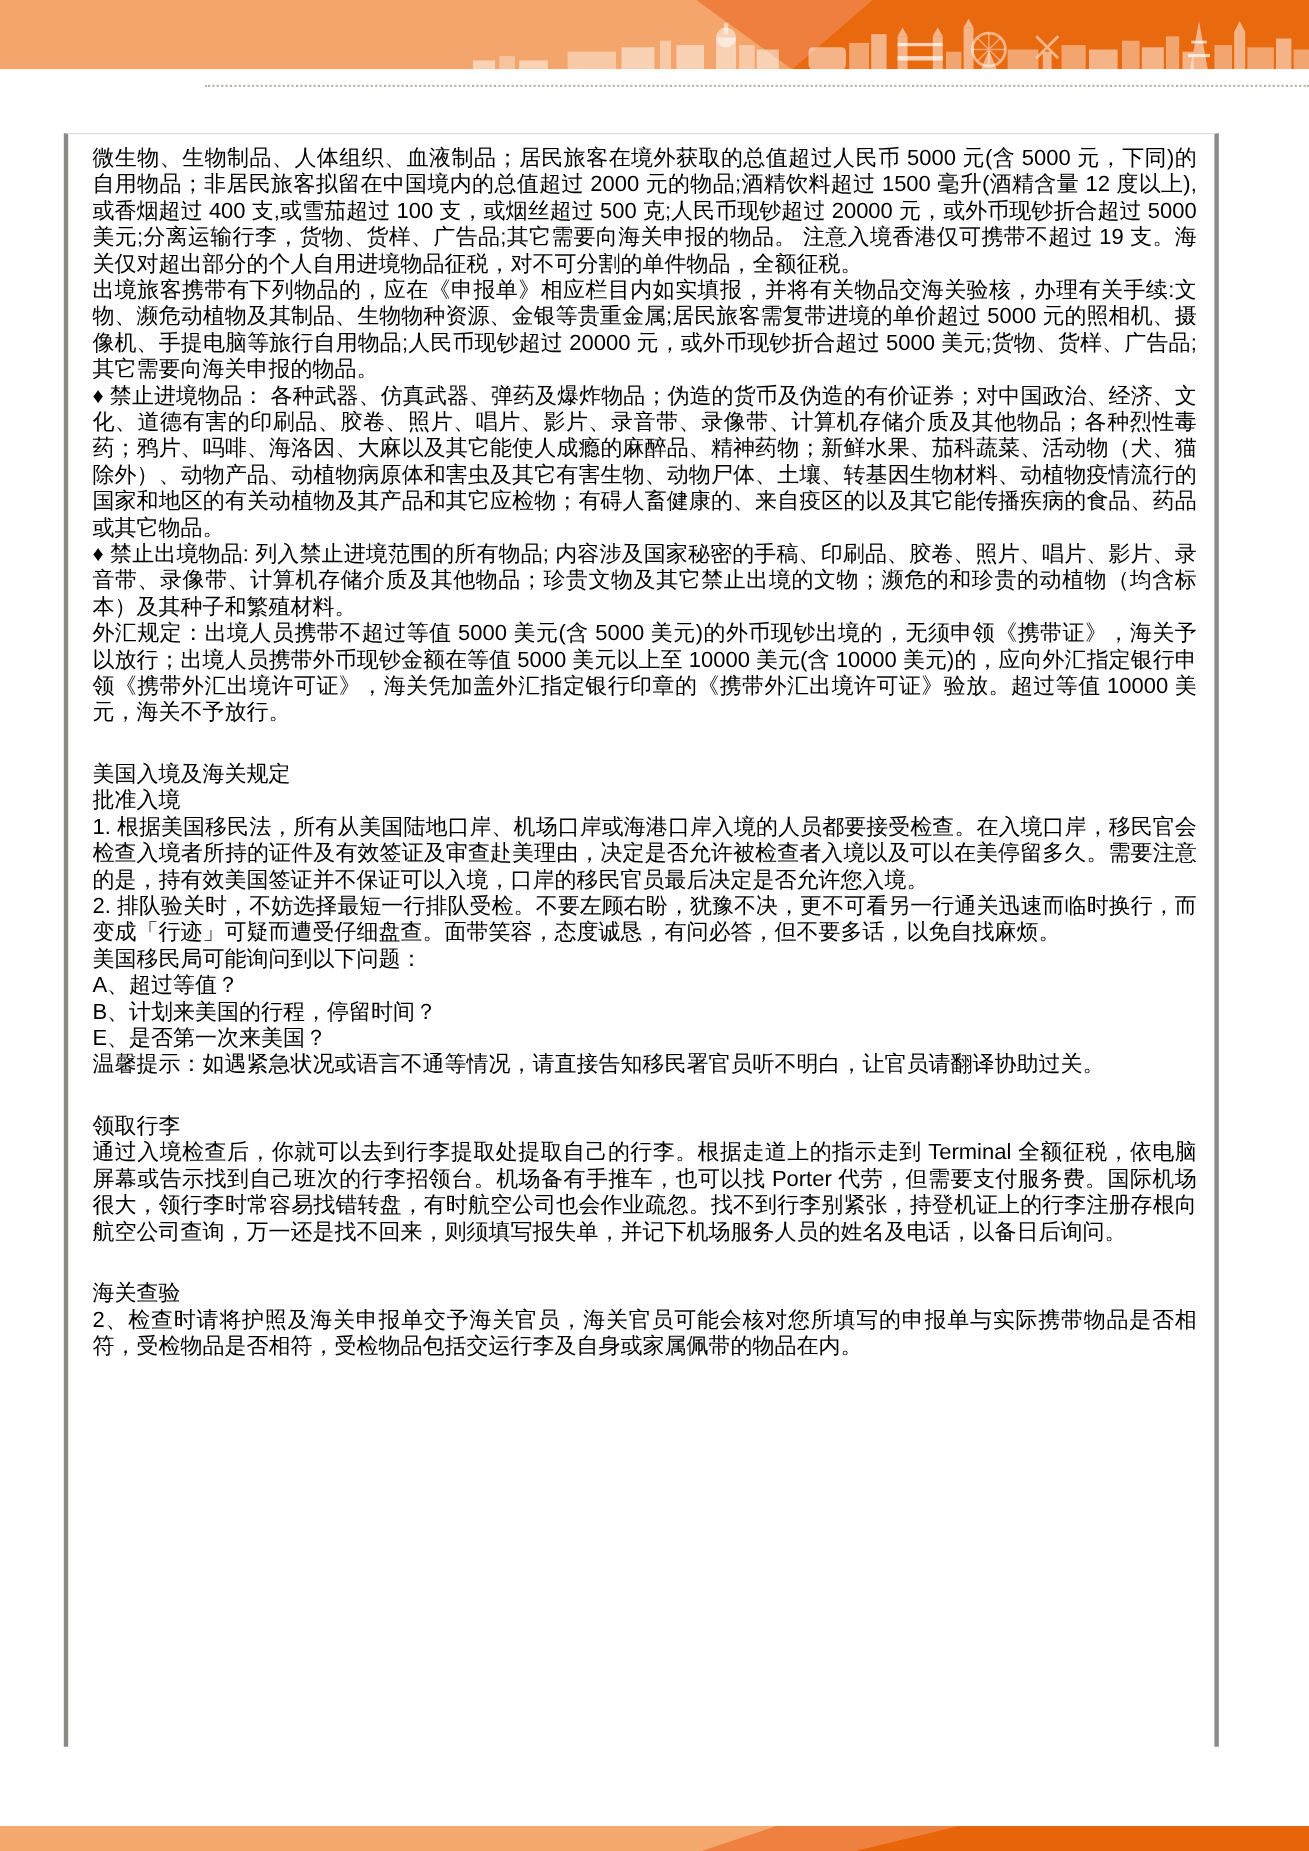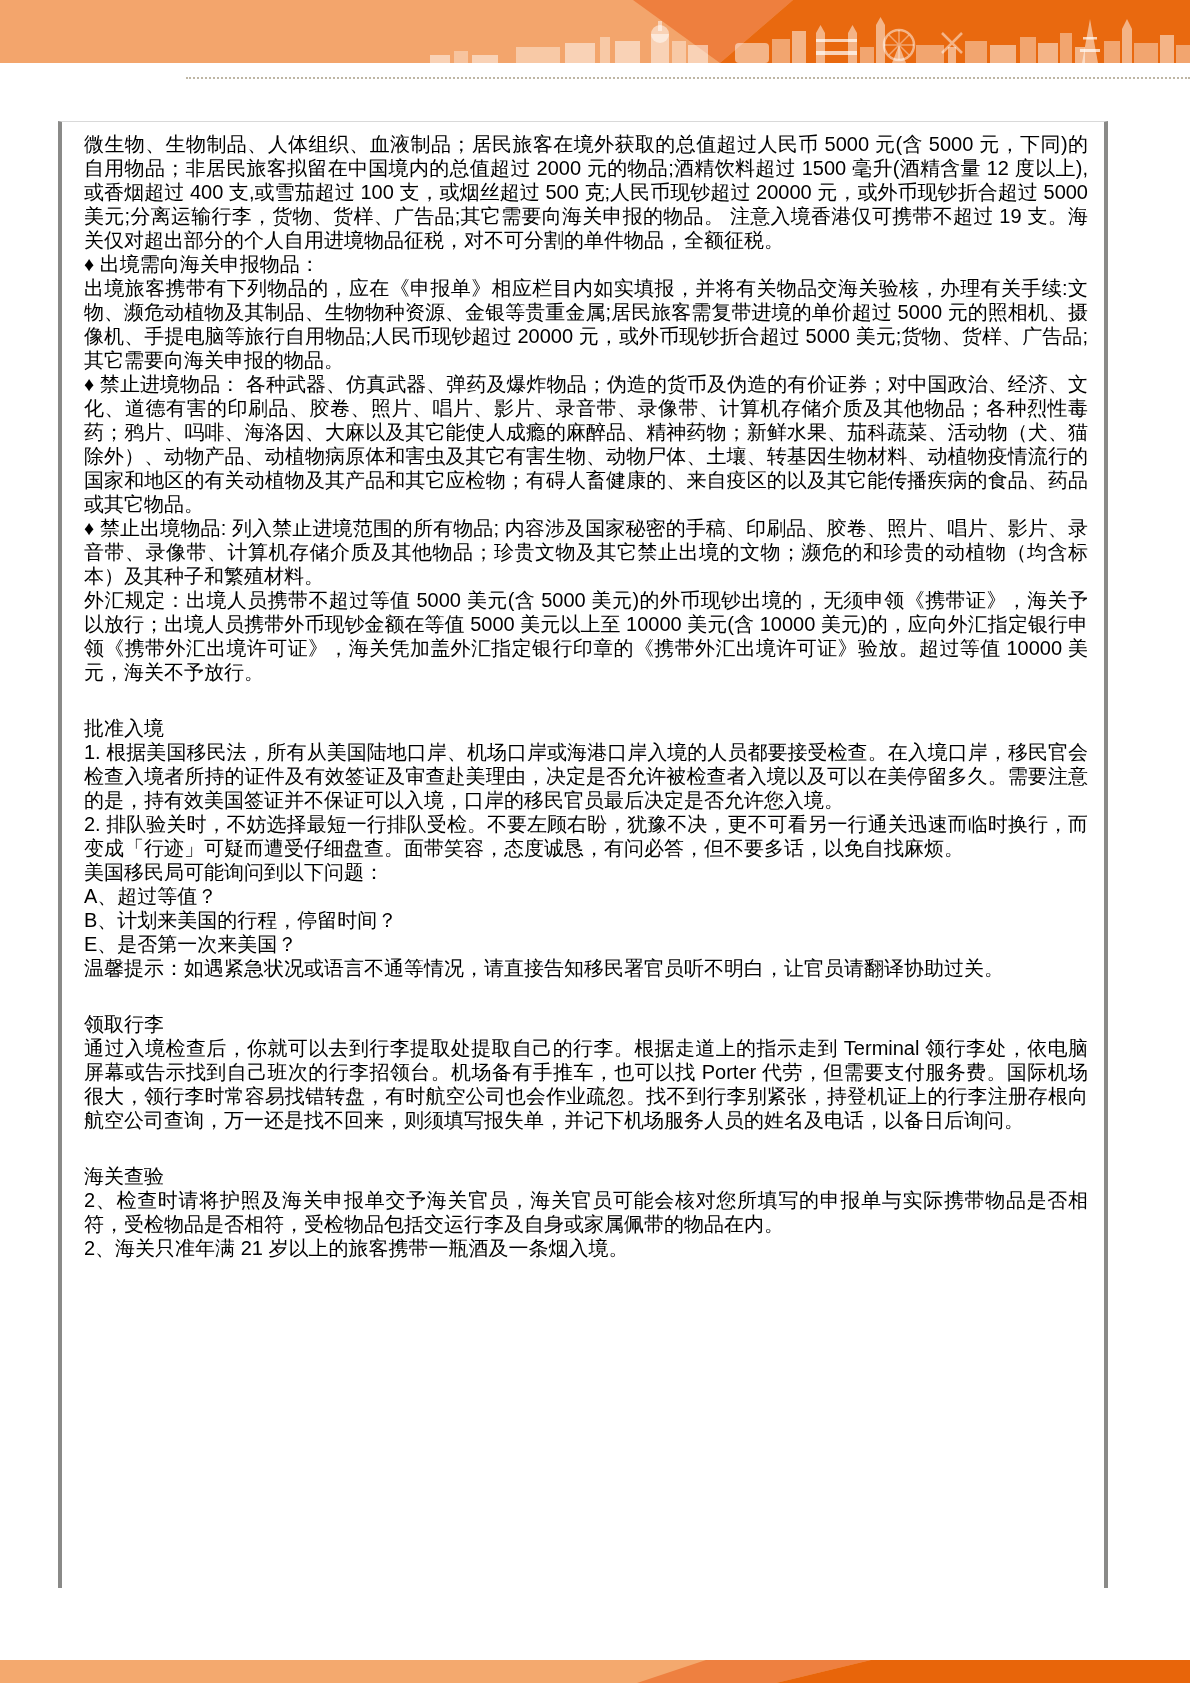--- a/index.html
+++ b/index.html
@@ -117,41 +117,40 @@
         <rect x="756" y="28" width="14" height="18" fill-opacity="0.4"></rect>
       </g>
     </svg>
   </div>
 
   <div class="dotted-rule"></div>
 
   <div class="content-box">
     <div class="doc-body">
         <div class="para">微生物、生物制品、人体组织、血液制品；居民旅客在境外获取的总值超过人民币 5000 元(含 5000 元，下同)的自用物品；非居民旅客拟留在中国境内的总值超过 2000 元的物品;酒精饮料超过 1500 毫升(酒精含量 12 度以上),或香烟超过 400 支,或雪茄超过 100 支，或烟丝超过 500 克;人民币现钞超过 20000 元，或外币现钞折合超过 5000 美元;分离运输行李，货物、货样、广告品;其它需要向海关申报的物品。 注意入境香港仅可携带不超过 19 支。海关仅对超出部分的个人自用进境物品征税，对不可分割的单件物品，全额征税。</div>
-        <div class="para">♦ 出境需向海关申报物品：</div>
         <div class="para">出境旅客携带有下列物品的，应在《申报单》相应栏目内如实填报，并将有关物品交海关验核，办理有关手续:文物、濒危动植物及其制品、生物物种资源、金银等贵重金属;居民旅客需复带进境的单价超过 5000 元的照相机、摄像机、手提电脑等旅行自用物品;人民币现钞超过 20000 元，或外币现钞折合超过 5000 美元;货物、货样、广告品;其它需要向海关申报的物品。</div>
         <div class="para">♦ 禁止进境物品： 各种武器、仿真武器、弹药及爆炸物品；伪造的货币及伪造的有价证券；对中国政治、经济、文化、道德有害的印刷品、胶卷、照片、唱片、影片、录音带、录像带、计算机存储介质及其他物品；各种烈性毒药；鸦片、吗啡、海洛因、大麻以及其它能使人成瘾的麻醉品、精神药物；新鲜水果、茄科蔬菜、活动物（犬、猫除外）、动物产品、动植物病原体和害虫及其它有害生物、动物尸体、土壤、转基因生物材料、动植物疫情流行的国家和地区的有关动植物及其产品和其它应检物；有碍人畜健康的、来自疫区的以及其它能传播疾病的食品、药品或其它物品。</div>
         <div class="para">♦ 禁止出境物品: 列入禁止进境范围的所有物品; 内容涉及国家秘密的手稿、印刷品、胶卷、照片、唱片、影片、录音带、录像带、计算机存储介质及其他物品；珍贵文物及其它禁止出境的文物；濒危的和珍贵的动植物（均含标本）及其种子和繁殖材料。</div>
         <div class="para">外汇规定：出境人员携带不超过等值 5000 美元(含 5000 美元)的外币现钞出境的，无须申领《携带证》，海关予以放行；出境人员携带外币现钞金额在等值 5000 美元以上至 10000 美元(含 10000 美元)的，应向外汇指定银行申领《携带外汇出境许可证》，海关凭加盖外汇指定银行印章的《携带外汇出境许可证》验放。超过等值 10000 美元，海关不予放行。</div>
         <div class="para blank"></div>
+        <div class="para">美国入境及海关规定</div>
         <div class="para">批准入境</div>
         <div class="para">1. 根据美国移民法，所有从美国陆地口岸、机场口岸或海港口岸入境的人员都要接受检查。在入境口岸，移民官会检查入境者所持的证件及有效签证及审查赴美理由，决定是否允许被检查者入境以及可以在美停留多久。需要注意的是，持有效美国签证并不保证可以入境，口岸的移民官员最后决定是否允许您入境。</div>
         <div class="para">2. 排队验关时，不妨选择最短一行排队受检。不要左顾右盼，犹豫不决，更不可看另一行通关迅速而临时换行，而变成「行迹」可疑而遭受仔细盘查。面带笑容，态度诚恳，有问必答，但不要多话，以免自找麻烦。</div>
         <div class="para">美国移民局可能询问到以下问题：</div>
         <div class="para">A、超过等值？</div>
         <div class="para">B、计划来美国的行程，停留时间？</div>
         <div class="para">E、是否第一次来美国？</div>
         <div class="para">温馨提示：如遇紧急状况或语言不通等情况，请直接告知移民署官员听不明白，让官员请翻译协助过关。</div>
         <div class="para blank"></div>
         <div class="para">领取行李</div>
-        <div class="para">通过入境检查后，你就可以去到行李提取处提取自己的行李。根据走道上的指示走到 Terminal 领行李处，依电脑屏幕或告示找到自己班次的行李招领台。机场备有手推车，也可以找 Porter 代劳，但需要支付服务费。国际机场很大，领行李时常容易找错转盘，有时航空公司也会作业疏忽。找不到行李别紧张，持登机证上的行李注册存根向航空公司查询，万一还是找不回来，则须填写报失单，并记下机场服务人员的姓名及电话，以备日后询问。</div>
+        <div class="para">通过入境检查后，你就可以去到行李提取处提取自己的行李。根据走道上的指示走到 Terminal 全额征税，依电脑屏幕或告示找到自己班次的行李招领台。机场备有手推车，也可以找 Porter 代劳，但需要支付服务费。国际机场很大，领行李时常容易找错转盘，有时航空公司也会作业疏忽。找不到行李别紧张，持登机证上的行李注册存根向航空公司查询，万一还是找不回来，则须填写报失单，并记下机场服务人员的姓名及电话，以备日后询问。</div>
         <div class="para blank"></div>
         <div class="para">海关查验</div>
         <div class="para">2、检查时请将护照及海关申报单交予海关官员，海关官员可能会核对您所填写的申报单与实际携带物品是否相符，受检物品是否相符，受检物品包括交运行李及自身或家属佩带的物品在内。</div>
-        <div class="para">2、海关只准年满 21 岁以上的旅客携带一瓶酒及一条烟入境。</div>
       </div>
   </div>
 
   <div class="footer">
     <div class="band" style="background: rgb(244, 169, 110);"></div>
     <div class="band band-mid-f" style="background: rgb(238, 128, 64);"></div>
     <div class="band band-dark-f" style="background: rgb(232, 101, 10);"></div>
   </div>
 
 </div>

